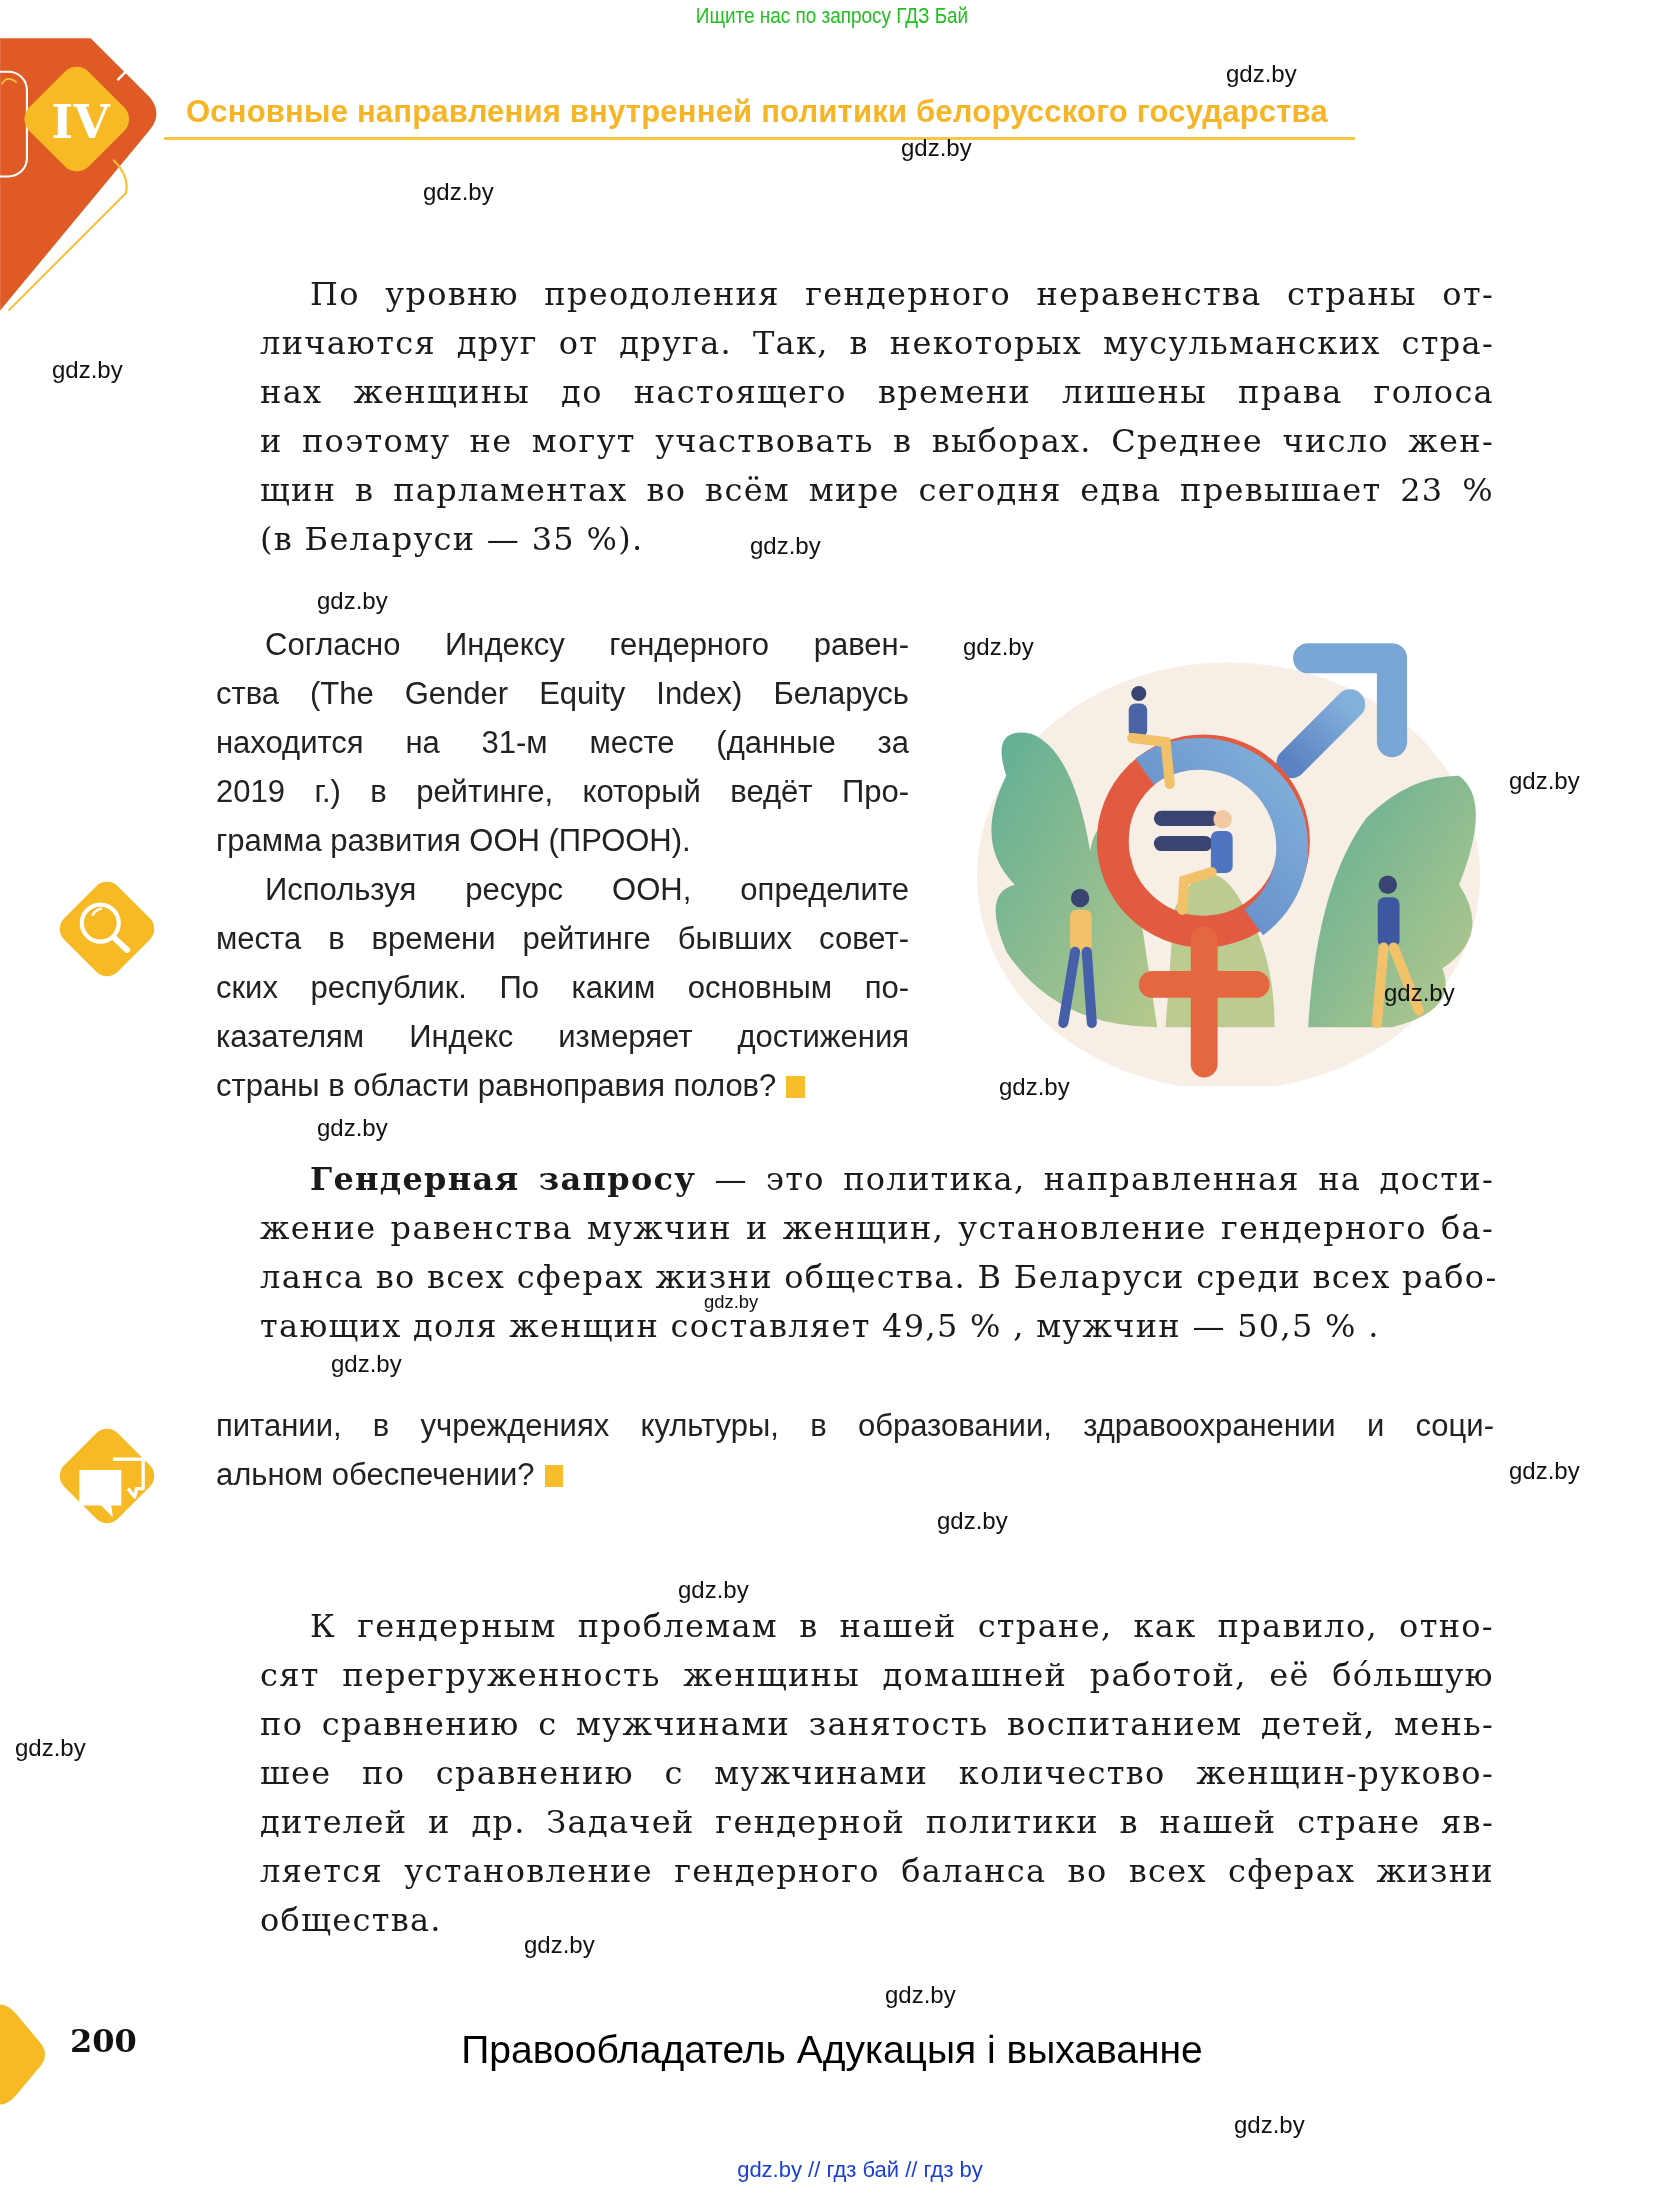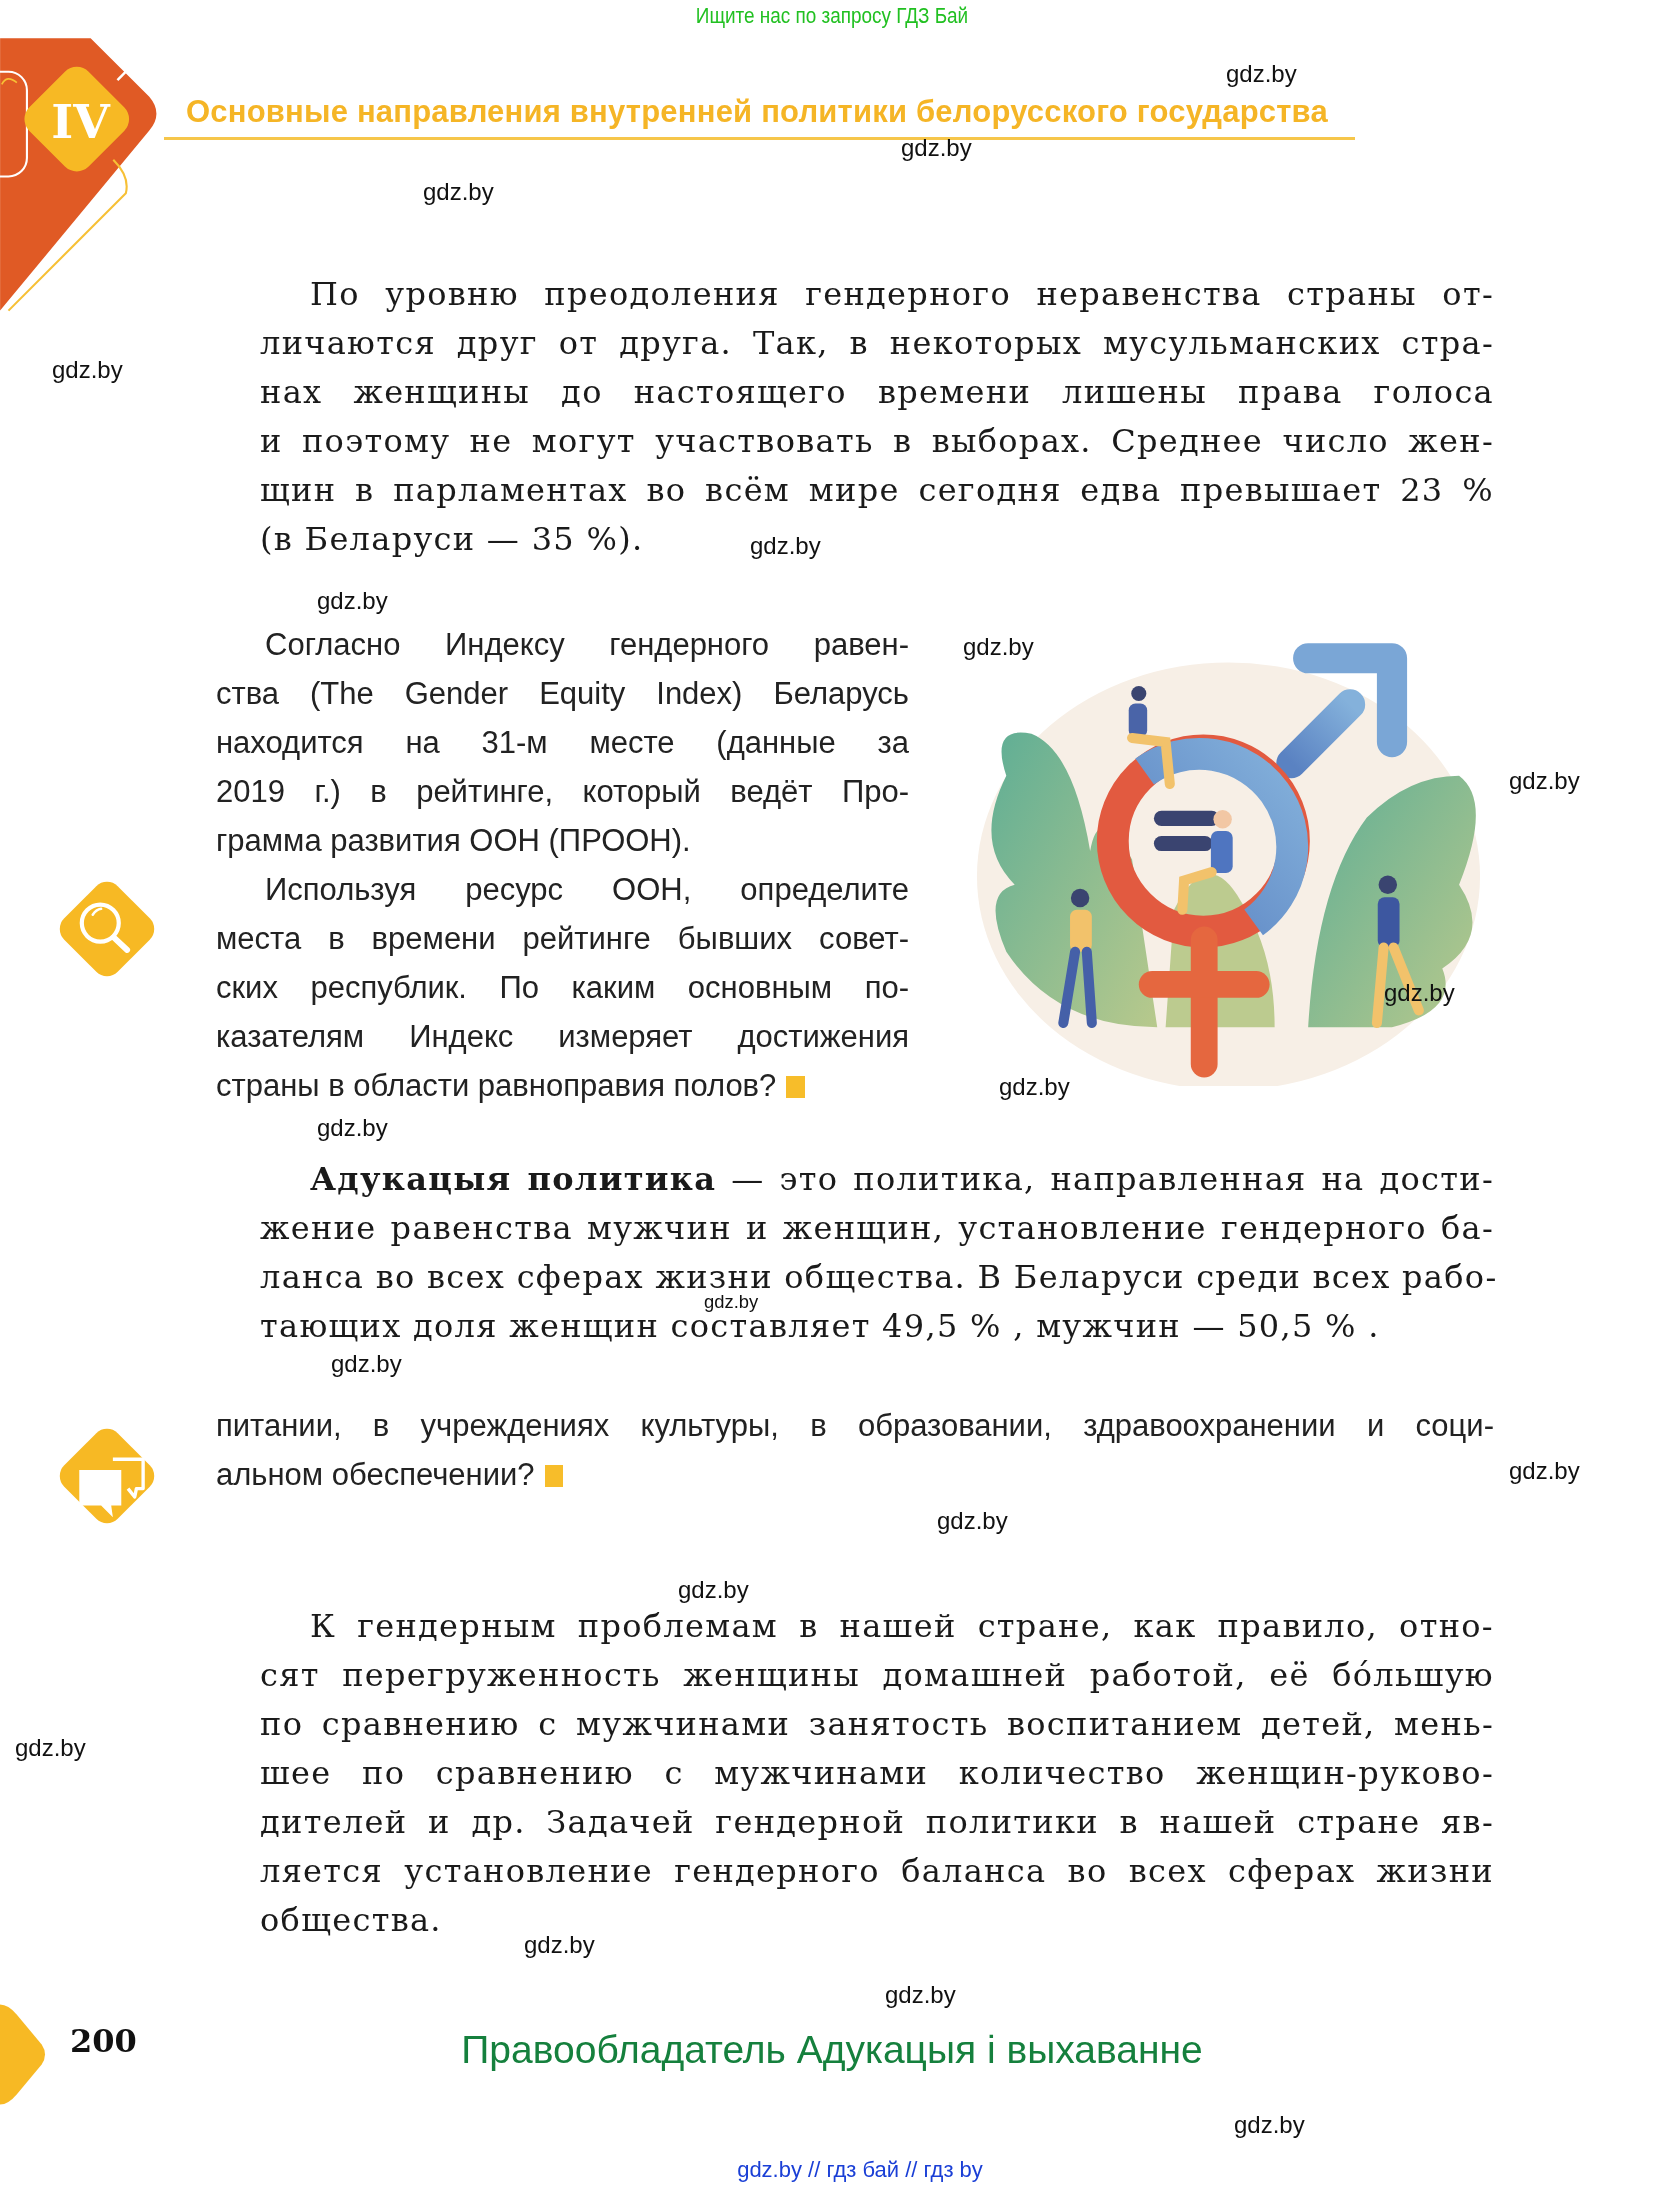--- a/index.html
+++ b/index.html
@@ -30,21 +30,21 @@
   .sans-para {
     font-family:"Liberation Sans", sans-serif; font-size:31px; line-height:49px; color:#222;
   }
   .sans-para .line { display:block; text-align:justify; text-align-last:justify; white-space:nowrap; height:49px; }
   .sans-para .line.last { text-align-last:left; }
   .sans-para .indent { padding-left:49px; }
   .endmark { display:inline-block; width:18.4px; height:22px; background:#f7bd2a; margin-left:10px; vertical-align:-1.7px; }
   b.term { font-weight:bold; }
   .icon-diamond { width:126px; height:126px; }
   .page-num { left:70px; top:2022px; font-family:"DejaVu Serif", serif; font-size:32px; font-weight:bold; color:#111; }
-  .copyright { left:0; width:1664px; top:2028px; text-align:center; font-size:39px; color:#15803d; }
+  .copyright { left:0; width:1664px; top:2028px; text-align:center; font-size:39px; color:#000000; }
   .footer-links { left:0; width:1664px; top:2157px; text-align:center; font-size:22px; color:#1a3fd6;padding-left:28px; }
 </style>
 </head>
 <body>
 
 <div class="abs top-banner">Ищите нас по запросу ГДЗ Бай</div>
 
 <svg class="abs" style="left:0;top:34px" width="193" height="285" viewBox="0 0 230 340">
   <path d="M0 5 L108 5 L178 75 Q195 95 178 115 L0 330 Z" fill="#e05a25"></path>
   <path d="M20 58 Q8 48 2 60" fill="none" stroke="#f7c035" stroke-width="2"></path>
@@ -134,21 +134,21 @@
     <path d="M142 380 L128 465 M156 380 L162 465" stroke="#4560a8" stroke-width="12" stroke-linecap="round"></path>
   </g>
   <g>
     <circle cx="515" cy="300" r="11" fill="#3a4470"></circle>
     <rect x="503" y="315" width="26" height="60" rx="8" fill="#3d57a0"></rect>
     <path d="M510 375 L502 465 M522 375 L552 450" stroke="#f2c26b" stroke-width="12" stroke-linecap="round"></path>
   </g>
 </svg>
 
 <div class="abs serif-para" style="top:1155px;">
-  <span class="line indent"><b class="term">Адукацыя политика</b><span> — это политика, направленная на дости-</span></span>
+  <span class="line indent"><b class="term">Гендерная запросу</b><span> — это политика, направленная на дости-</span></span>
   <span class="line">жение равенства мужчин и женщин, установление гендерного ба-</span>
   <span class="line">ланса во всех сферах жизни общества. В Беларуси среди всех рабо-</span>
   <span class="line last">тающих доля женщин составляет 49,5 % , мужчин — 50,5 % .</span>
 </div>
 
 <svg class="abs icon-diamond" style="left:44px;top:1413px" viewBox="0 0 150 150">
   <rect x="30" y="30" width="90" height="90" rx="18" fill="#f7b924" transform="rotate(45 75 75)"></rect>
   <path d="M82 55 L118 55 L118 90 L110 90 L108 100 L100 90 L100 90" fill="none" stroke="#ffffff" stroke-width="4" stroke-linejoin="round"></path>
   <path d="M42 68 L92 68 L92 110 L80 110 L82 124 L68 110 L42 110 Z" fill="#ffffff"></path>
 </svg>

